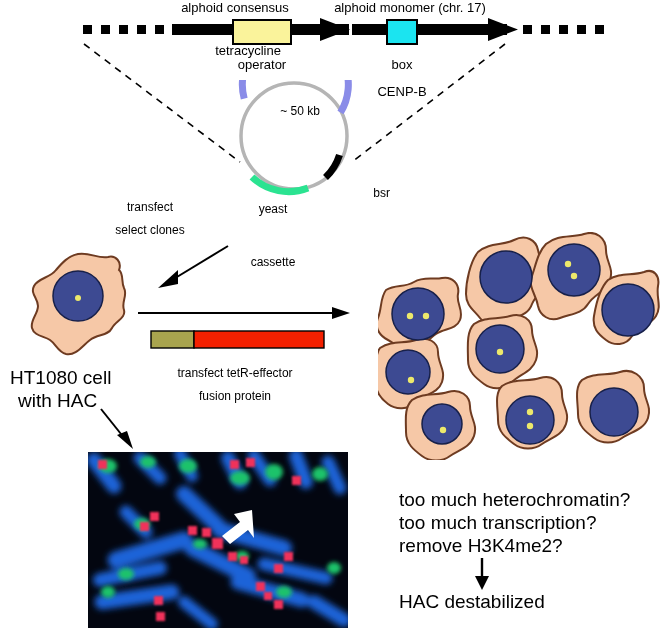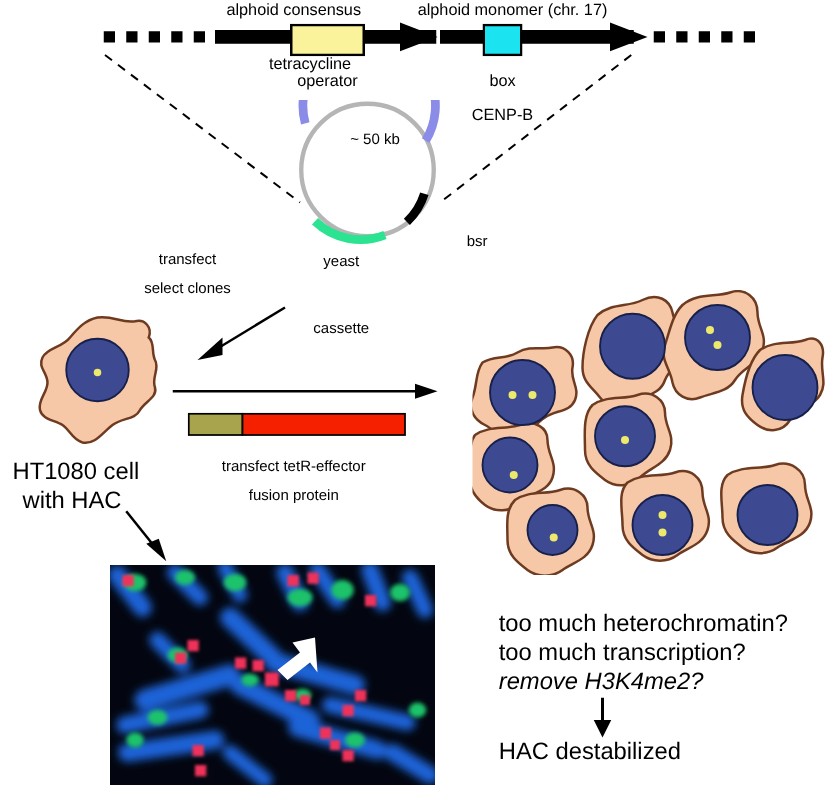--- a/index.html
+++ b/index.html
@@ -257,20 +257,20 @@
     <rect x="68" y="160" width="9" height="9"></rect>
   </g>
 
   <g>
     <polygon points="164,58 146,62 152,70 134,84 142,92 160,78 166,86" fill="#FFFFFF"></polygon>
   </g>
 </svg>
 
 <div class="lbl-left" style="left:399px;top:488px;">too much heterochromatin?</div>
 <div class="lbl-left" style="left:399px;top:511px;">too much transcription?</div>
-<div class="lbl-left" style="left:399px;top:534px;font-style:italic;">remove H3K4me2?</div>
+<div class="lbl-left" style="left:399px;top:534px;">remove H3K4me2?</div>
 
 <svg class="abs" style="left:468px;top:558px;" width="30" height="34" viewBox="0 0 30 34">
   <line x1="14" y1="0" x2="14" y2="22" stroke="#000" stroke-width="2.4"></line>
   <polygon points="14,32 7,18 21,18" fill="#000"></polygon>
 </svg>
 
 <div class="lbl-left" style="left:399px;top:590px;">HAC destabilized</div>
 
 </body></html>

